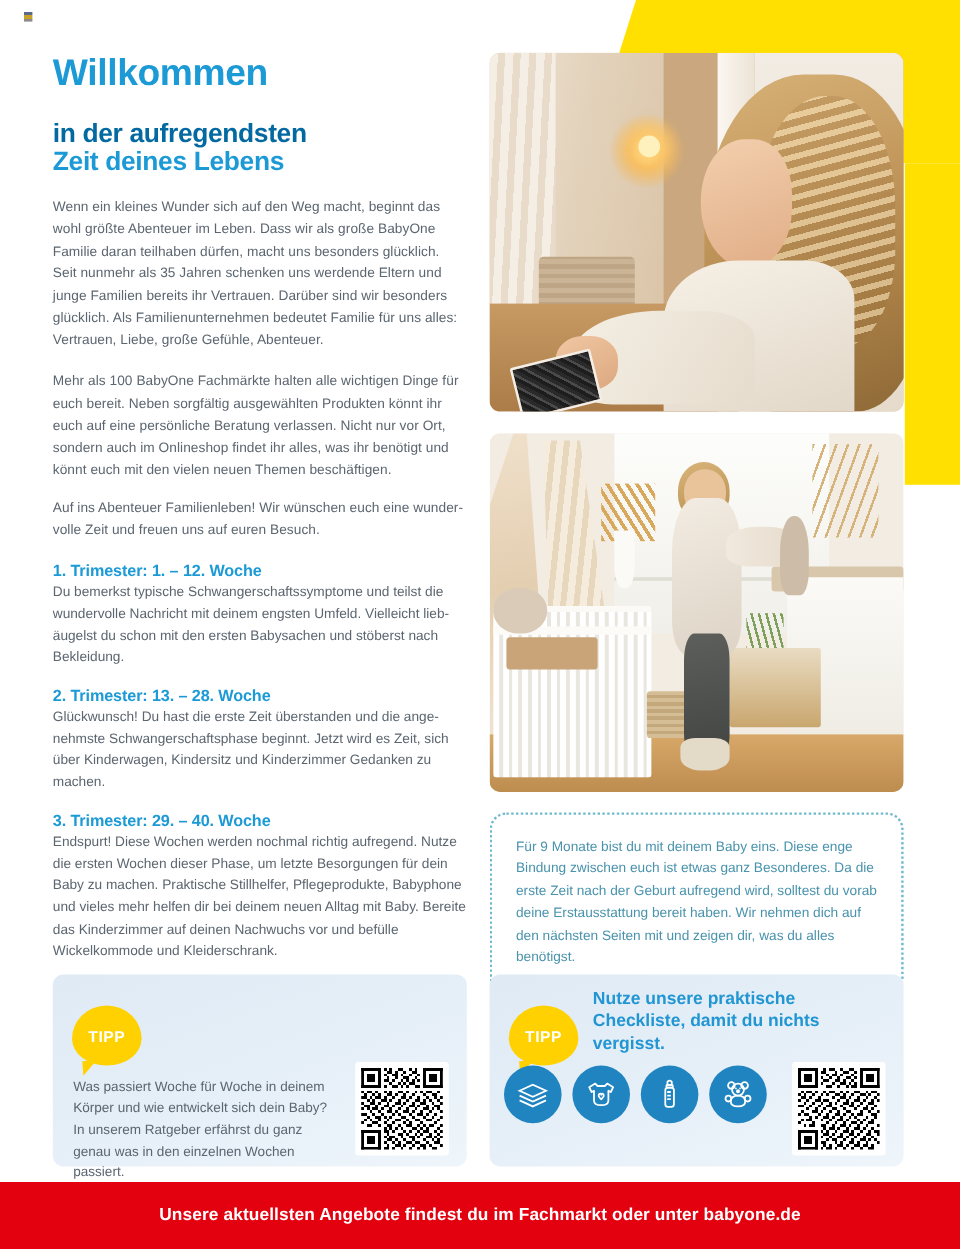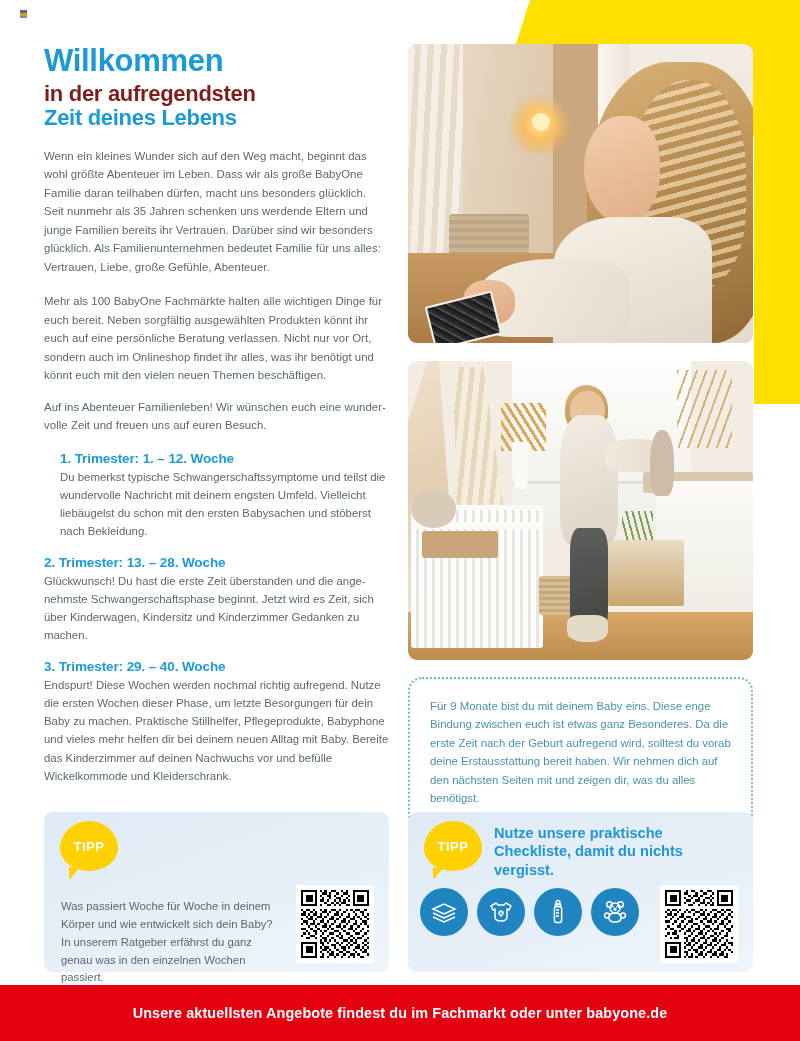--- a/index.html
+++ b/index.html
@@ -56,21 +56,21 @@
 
   
   .h-welcome {
     color: #1b9ad6;
     font-size: 30px;
     font-weight: bold;
     line-height: 1.12;
     letter-spacing: -0.3px;
   }
   .h-welcome .l1 { font-size: 31px; display:block; }
-  .h-welcome .l2 { font-size: 22px; display:block; color:#7f1d1d; margin-top:3px;}
+  .h-welcome .l2 { font-size: 22px; display:block; color:#0369a1; margin-top:20px;}
   .h-welcome .l3 { font-size: 22px; display:block; color:#1b9ad6;}
 
   .body-p {
     color: #5c6670;
     font-size: 11.4px;
     line-height: 1.62;
     margin-top: 16px;
     letter-spacing: 0.05px;
   }
   .body-p.tight { margin-top: 13px; }
@@ -107,21 +107,21 @@
     font-size: 13.5px;
     font-weight: bold;
     letter-spacing: -0.1px;
   }
   .tri-body {
     color: #5c6670;
     font-size: 11.4px;
     line-height: 1.6;
     margin-top: 2px;
   }
-  .tri.first { margin-top: 16px; margin-left: 16px; }
+  .tri.first { margin-top: 16px; }
 
   
   .photo {
     position: relative;
     border-radius: 9px;
     overflow: hidden;
     z-index: 5;
   }
   .photo-1 { width: 345px; height: 299px; }
   .photo-2 { width: 345px; height: 299px; margin-top: 18px; }
@@ -244,21 +244,21 @@
     height: 160px;
     border-radius: 9px;
     background: linear-gradient(160deg,#dfeaf5 0%,#e4eef7 40%,#eef5fb 100%);
     z-index: 5;
   }
   .tipp-left  { left: 44px;  top: 812px; }
   .tipp-right { left: 408px; top: 812px; }
 
   .tipp-badge {
     position: absolute;
-    left: 16px; top: 9px;
+    left: 16px; top: 26px;
     width: 58px; height: 50px;
     background: #ffd100;
     border-radius: 50% 50% 50% 50%/55% 55% 45% 45%;
     display:flex; align-items:center; justify-content:center;
   }
   .tipp-badge::after {
     content:"";
     position:absolute;
     left: 9px; bottom: -8px;
     width: 0; height:0;

